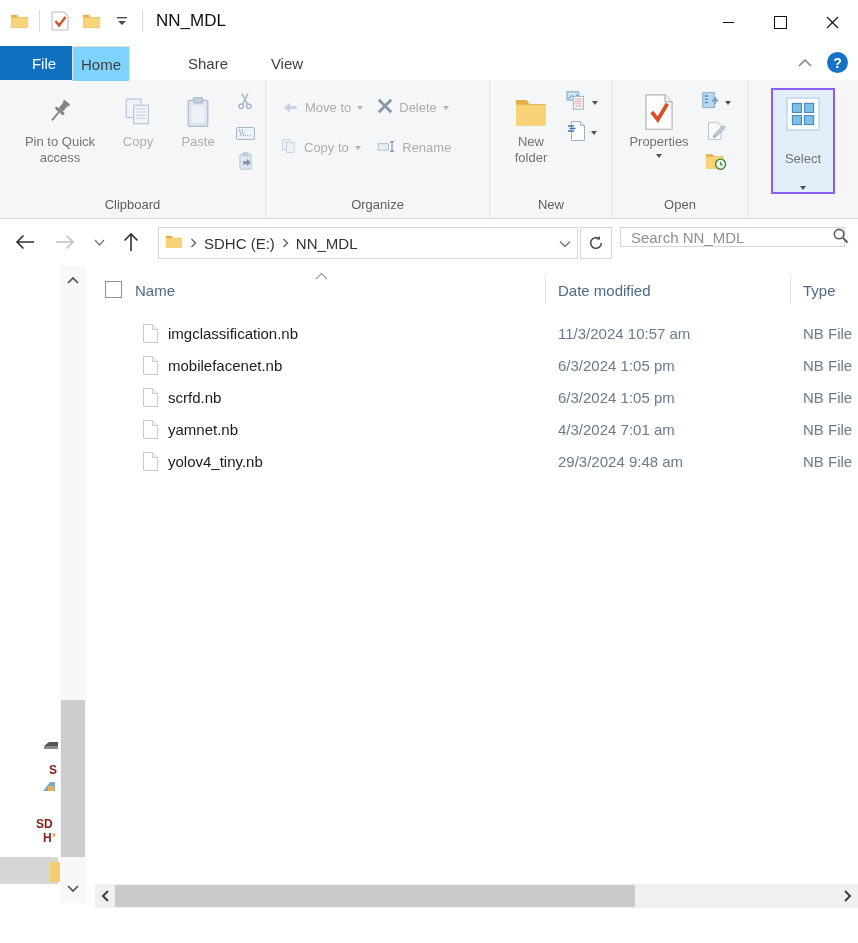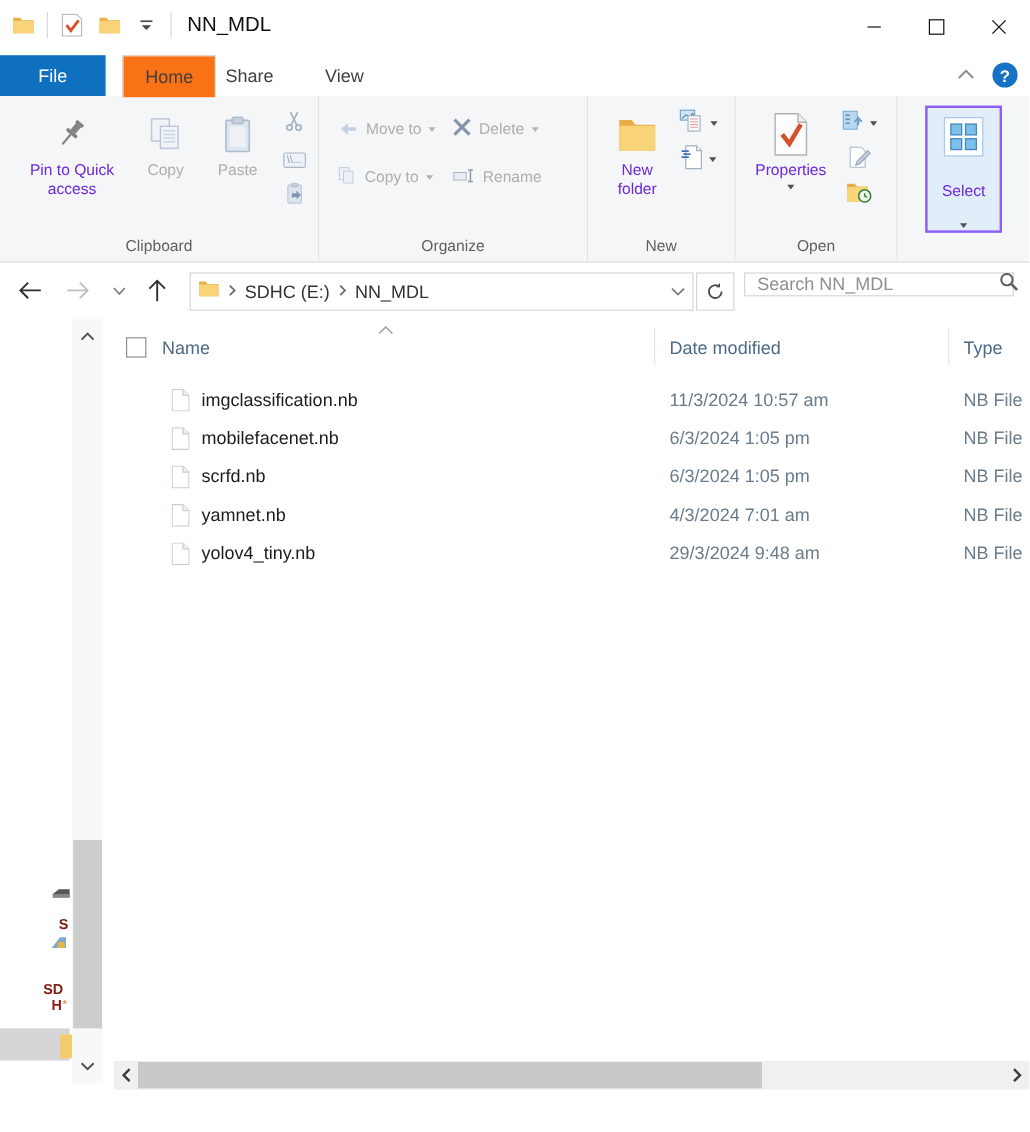--- a/index.html
+++ b/index.html
@@ -13,36 +13,36 @@
   .wtitle{font-size:17px;color:#0f0f0f;margin-left:4px;}
   .wincontrols{position:absolute;right:0;top:6px;display:flex;}
   .wc{width:52px;height:32px;display:flex;align-items:center;justify-content:center;}
   .wc-min i{display:block;width:11px;height:1px;background:#111;}
   .wc-max i{display:block;width:11px;height:11px;border:1px solid #111;}
 
   
   .tabstrip{position:absolute;top:46px;left:0;right:0;height:34px;background:#fff;}
   .tab{position:absolute;top:0;height:34px;display:flex;align-items:center;justify-content:center;font-size:15px;color:#3f3f3f;box-sizing:border-box;}
   .tab-file{left:0;width:88px;background:#1070c0;color:#fff;}
-  .tab-home{left:102px;width:78px;background:#f97316;border:1px solid #e2e2e2;border-bottom:none;height:35px;z-index:2;}
+  .tab-home{left:72px;width:58px;background:#7dd3fc;border:1px solid #e2e2e2;border-bottom:none;height:35px;z-index:2;}
   .tab-share{left:166px;width:84px;}
   .tab-view{left:250px;width:74px;}
   .stripicons{position:absolute;right:10px;top:6px;display:flex;align-items:center;gap:14px;}
   .help{width:21px;height:21px;border-radius:50%;background:#1672c4;color:#fff;font-size:14px;font-weight:bold;display:flex;align-items:center;justify-content:center;}
 
   
   .ribbon{position:absolute;top:80px;left:0;right:0;height:138px;background:#f5f6f7;border-bottom:1px solid #d9d9d9;box-sizing:content-box;display:flex;}
   .sec{position:relative;height:138px;border-right:1px solid #e4e4e4;box-sizing:border-box;}
   .sec:last-child{border-right:none;}
   .seclabel{position:absolute;bottom:6px;left:0;width:100%;text-align:center;font-size:13px;color:#5f5f5f;}
   .sec-clip{width:266px;}.sec-org{width:224px;}.sec-new{width:123px;}.sec-open{width:135px;}.sec-sel{flex:1;}
   .bigrow{display:flex;align-items:flex-start;padding-top:8px;}
   .bbtn{display:flex;flex-direction:column;align-items:center;padding:2px 2px;}
   .bicon{height:44px;display:flex;align-items:center;justify-content:center;}
-  .blabel{font-size:13px;line-height:16px;text-align:center;color:#6d28d9;}
+  .blabel{font-size:13px;line-height:16px;text-align:center;color:#737373;}
   .disabled .blabel,.disabled .slabel{color:#aeaeae;}
   .minicol{display:flex;flex-direction:column;align-items:center;}
   .mini{height:30px;display:flex;align-items:center;justify-content:center;gap:4px;padding:0 2px;}
   .sbtn{display:flex;align-items:center;gap:6px;font-size:13px;color:#454545;height:27px;padding:0 3px;}
   .slabel{font-size:13px;color:#454545;}
   .dcaret{width:0;height:0;border-left:3.5px solid transparent;border-right:3.5px solid transparent;border-top:4px solid #4f4f4f;display:inline-block;}
   .disabled .dcaret{border-top-color:#b3b3b3;}
   .orgcols{display:flex;padding:14px 0 0 12px;gap:8px;}
   .orgcol{display:flex;flex-direction:column;gap:13px;}
   .selbtn{border:2px solid #8b5cf6;background:#e1edf9;gap:15px;}

